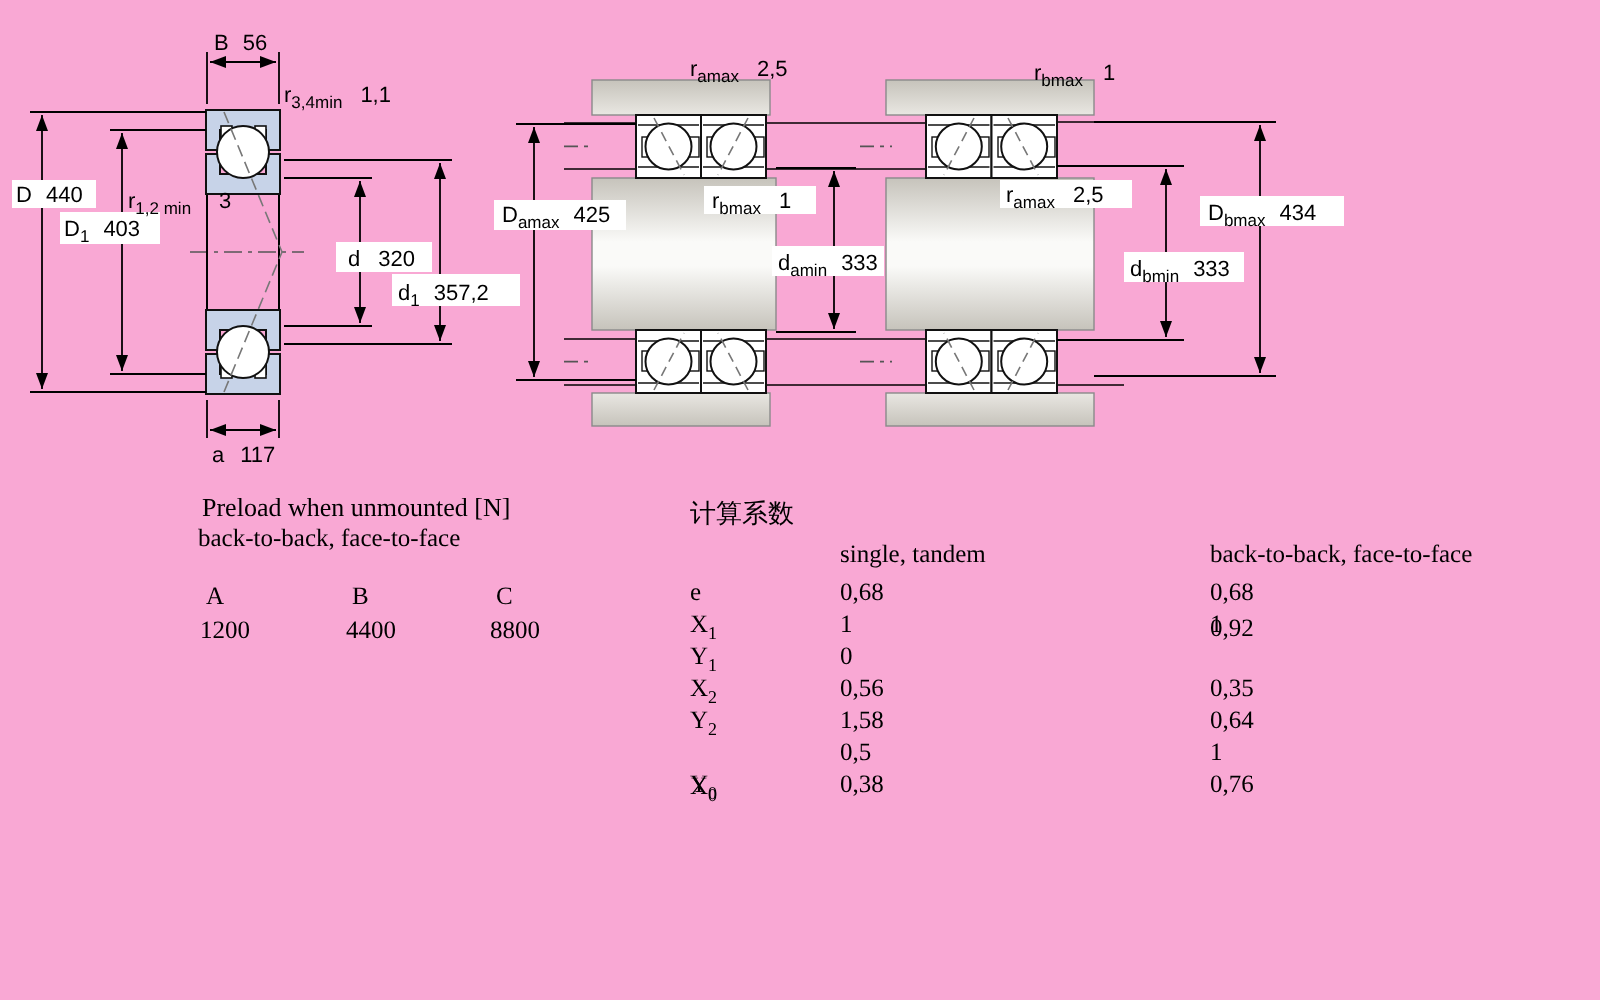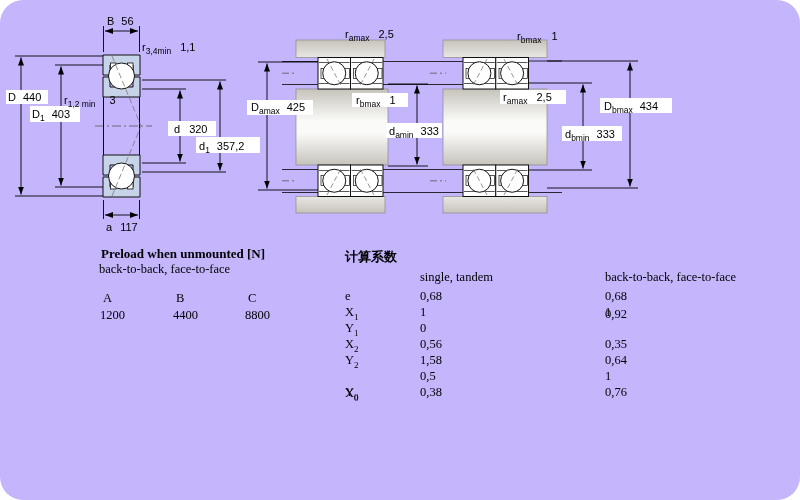--- a/index.html
+++ b/index.html
@@ -1,20 +1,20 @@
 <!DOCTYPE html>
 <html><head>
 <meta charset="utf-8">
 <style>
   html,body{margin:0;padding:0;background:#fff;}
-  .page{position:relative;width:800px;height:500px;background:#c4b5fd;overflow:hidden;
-        font-family:"Liberation Sans",sans-serif;border-radius:23px;}
+  .page{position:relative;width:800px;height:500px;background:#f9a8d4;overflow:hidden;
+        font-family:"Liberation Sans",sans-serif;}
   .abs{position:absolute;white-space:nowrap;}
   .t-serif{font-family:"Liberation Serif",serif;font-size:12.5px;color:#000;}
-  .t-title{font-family:"Liberation Serif",serif;font-size:13px;font-weight:bold;color:#000;}
+  .t-title{font-family:"Liberation Serif",serif;font-size:13px;font-weight:normal;color:#000;}
   .t-serif sub{font-size:9px;}
   svg text{fill:#000;}
   .dim{font-family:"Liberation Sans",sans-serif;font-size:11px;}
   .sub{font-size:8.5px;}
 </style>
 </head>
 <body>
 
 <div class="page">
 

